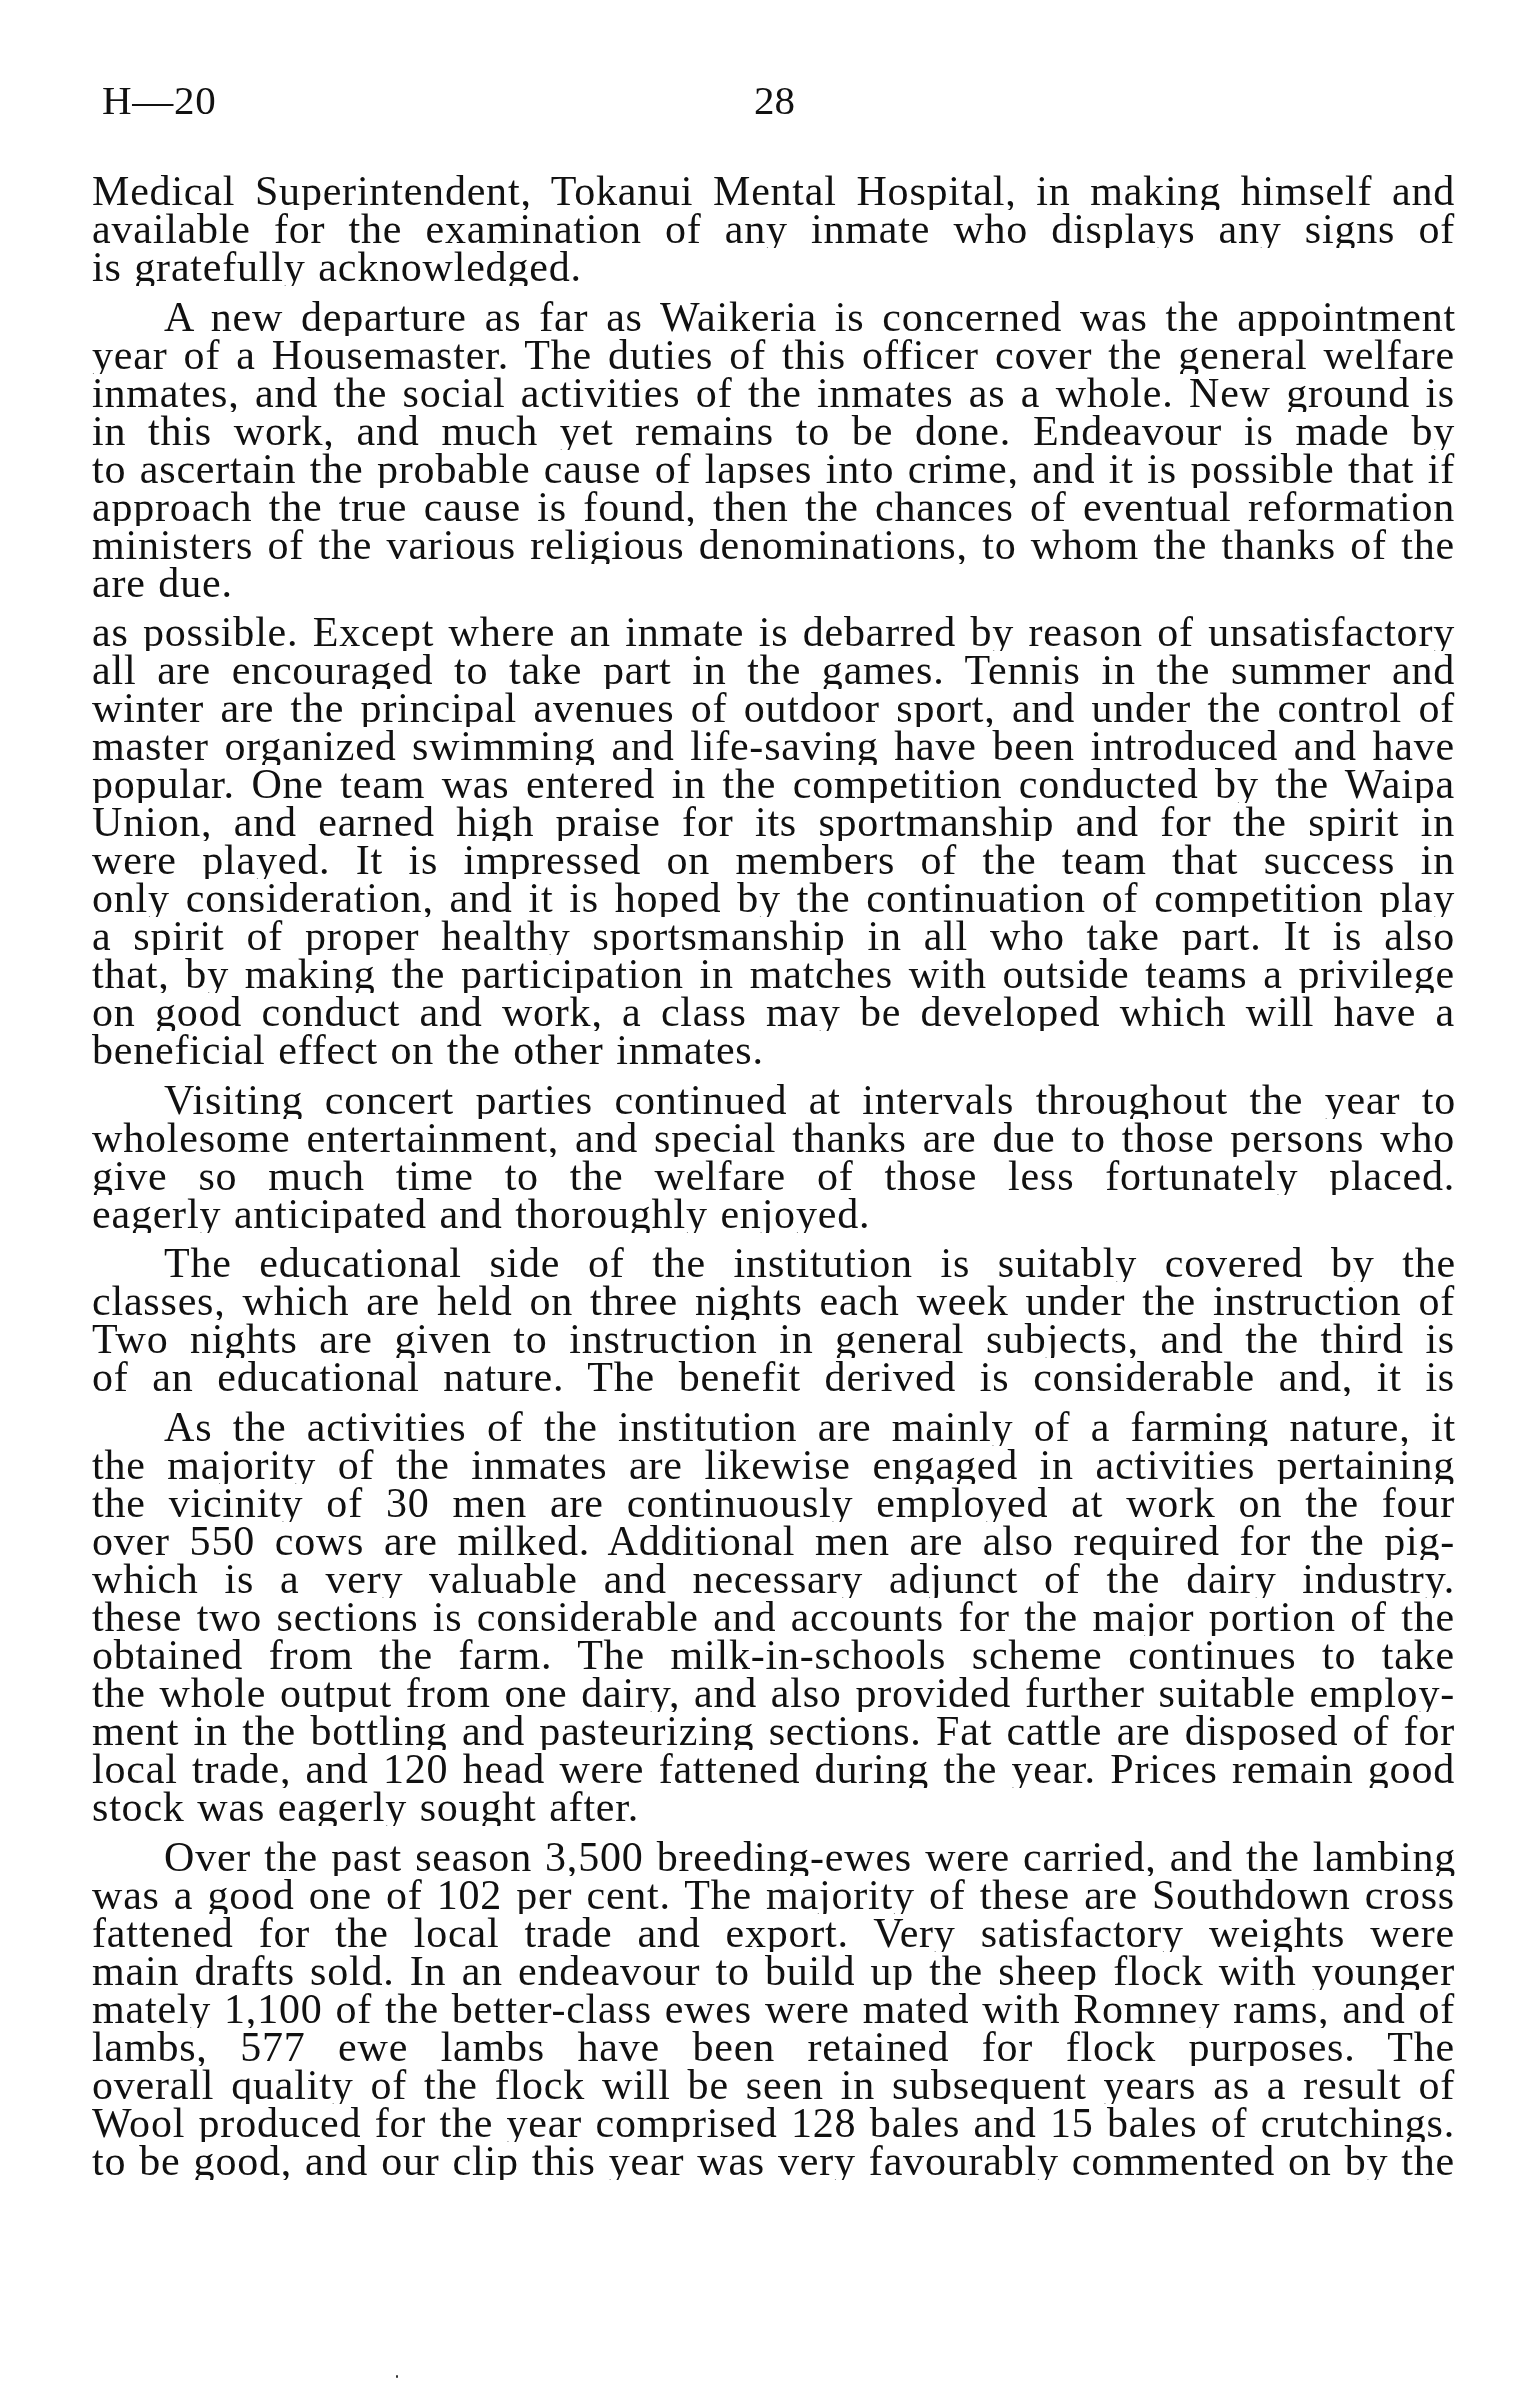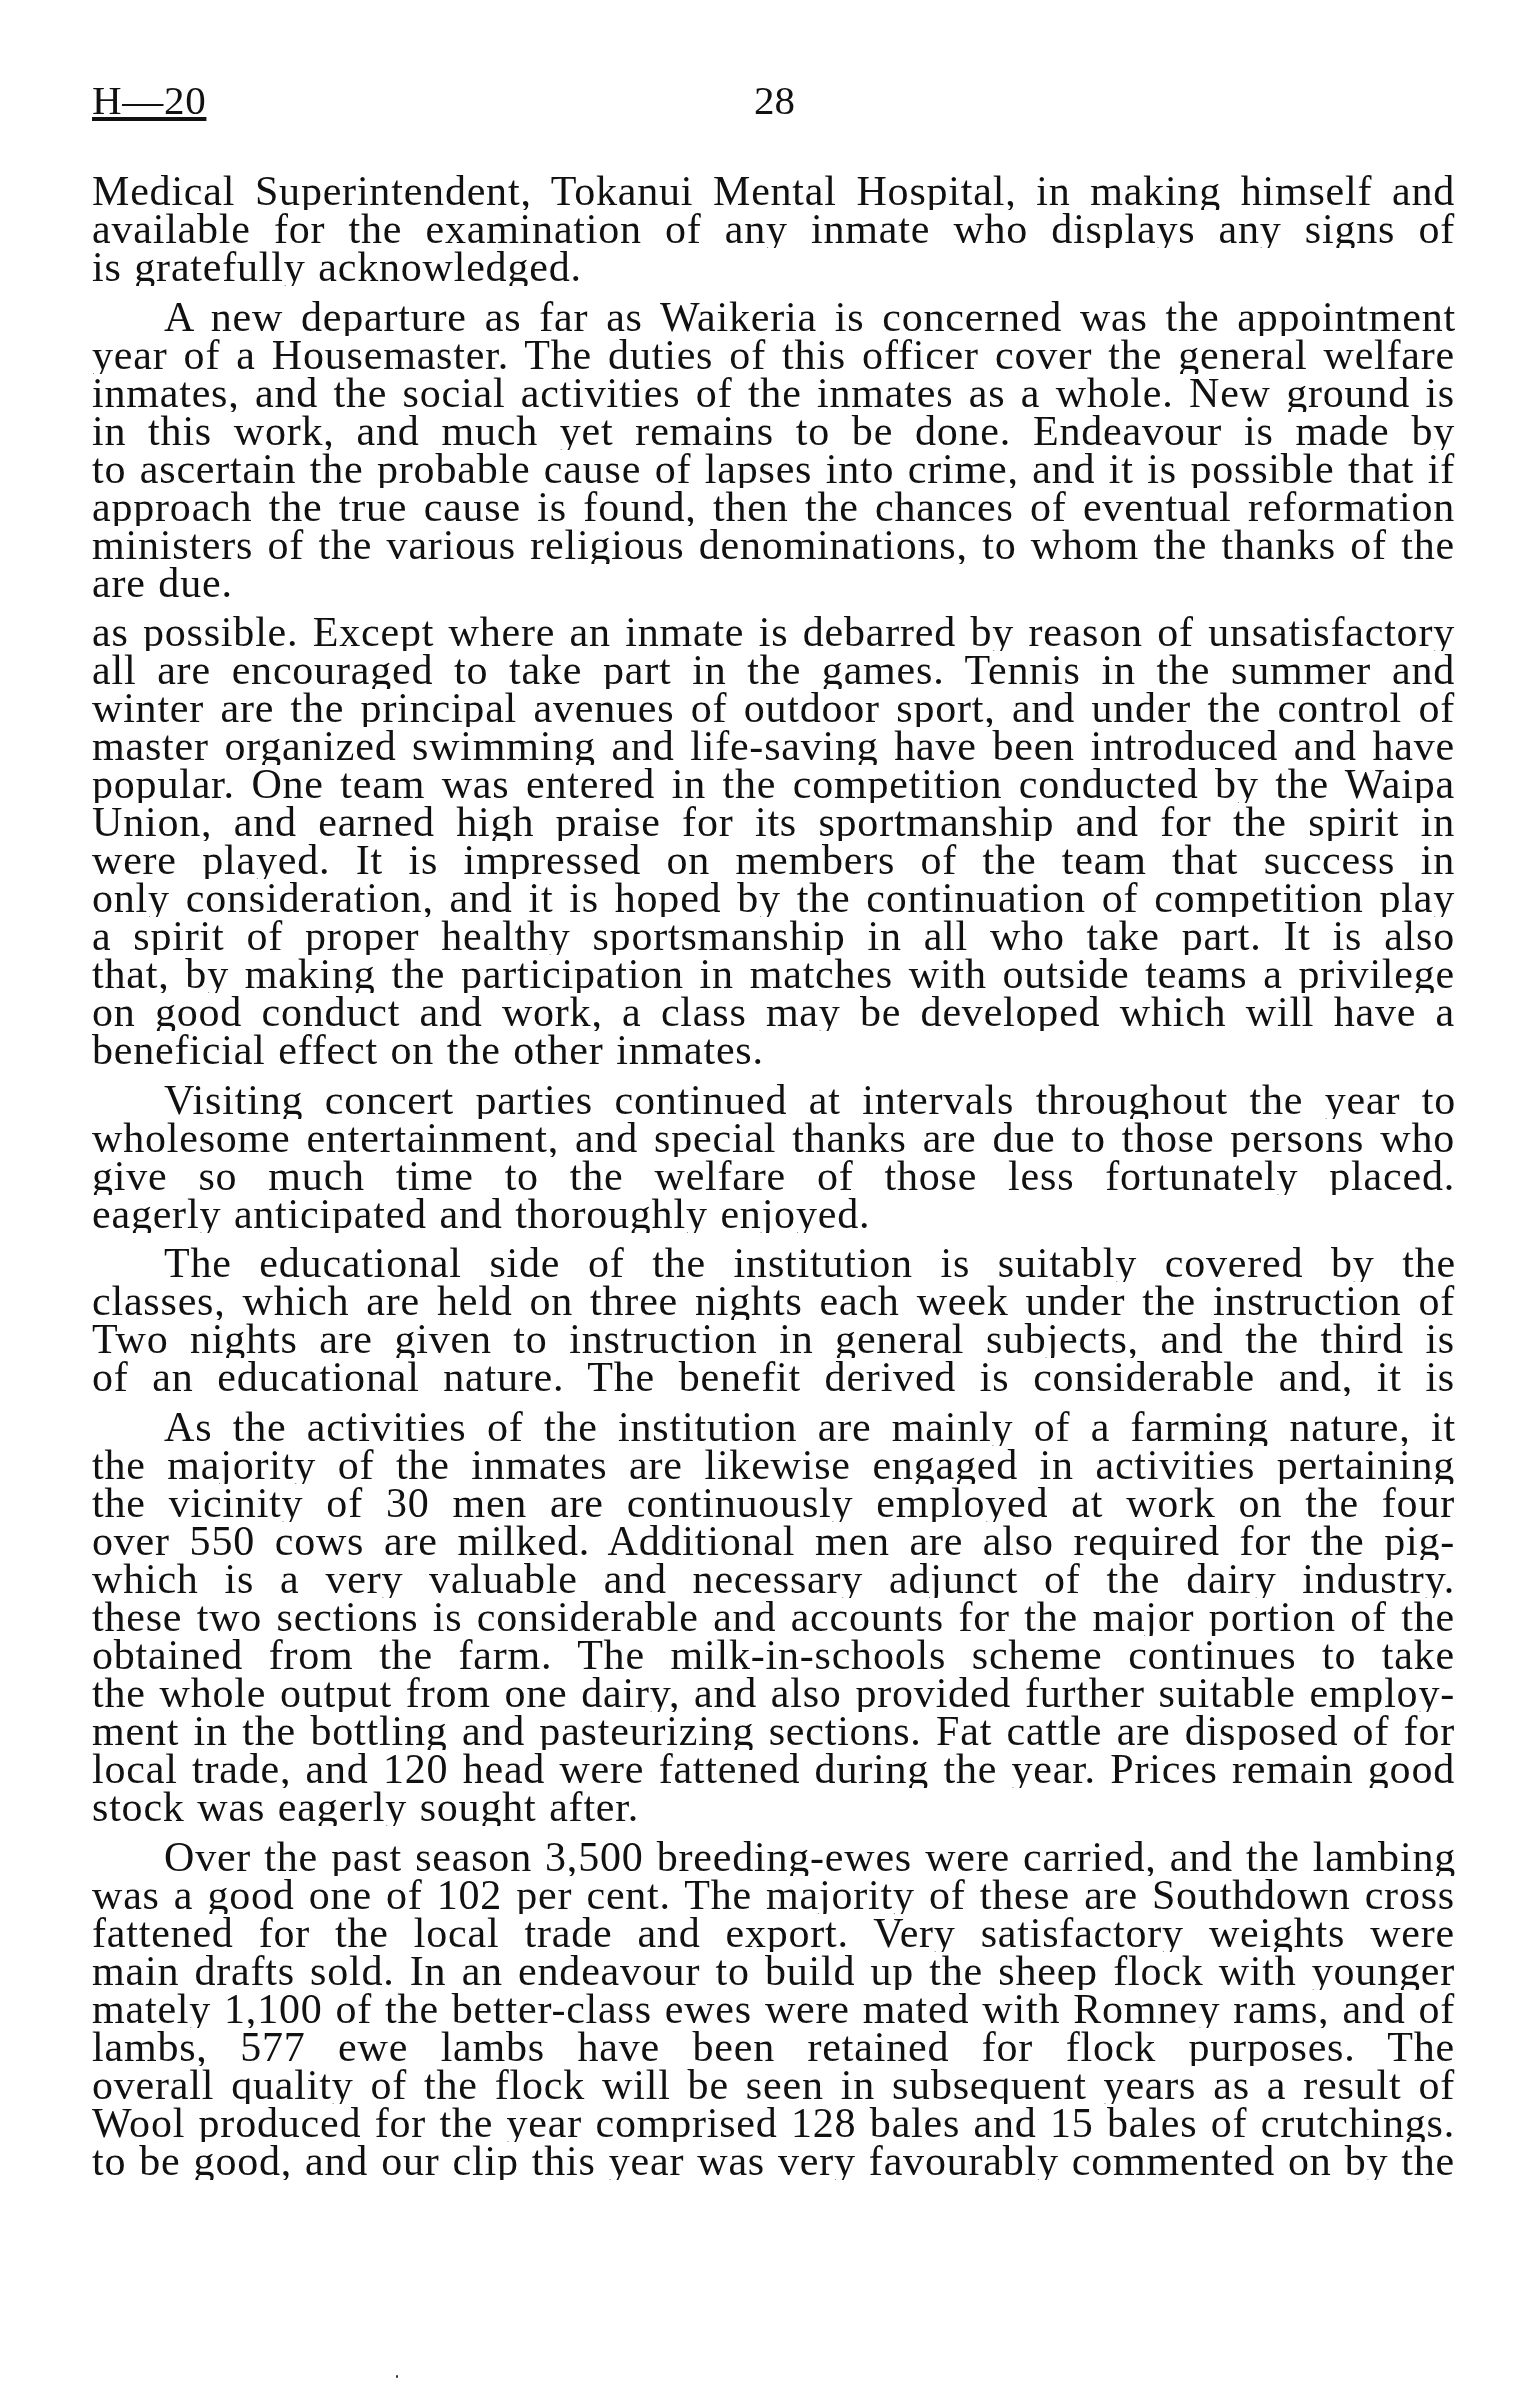--- a/index.html
+++ b/index.html
@@ -26,24 +26,23 @@
     position: absolute;
     top: 76px;
     left: 92px;
     width: 1363px;
     height: 48px;
     font-size: 41px;
     line-height: 48px;
   }
   .doc-ref {
     position: absolute;
-    left: 0;
+    left: 10px;
     top: 0;
     letter-spacing: 0.7px;
-    text-decoration: underline;
   }
   .page-number {
     position: absolute;
     left: 662px;
     top: 0;
   }
   .body {
     position: absolute;
     left: 92px;
     top: 172px;

